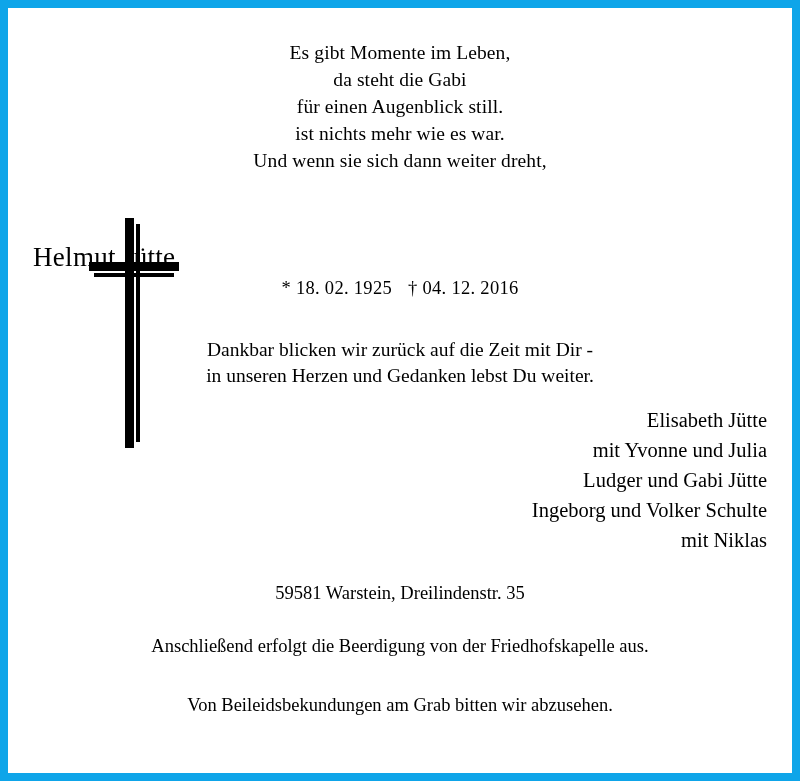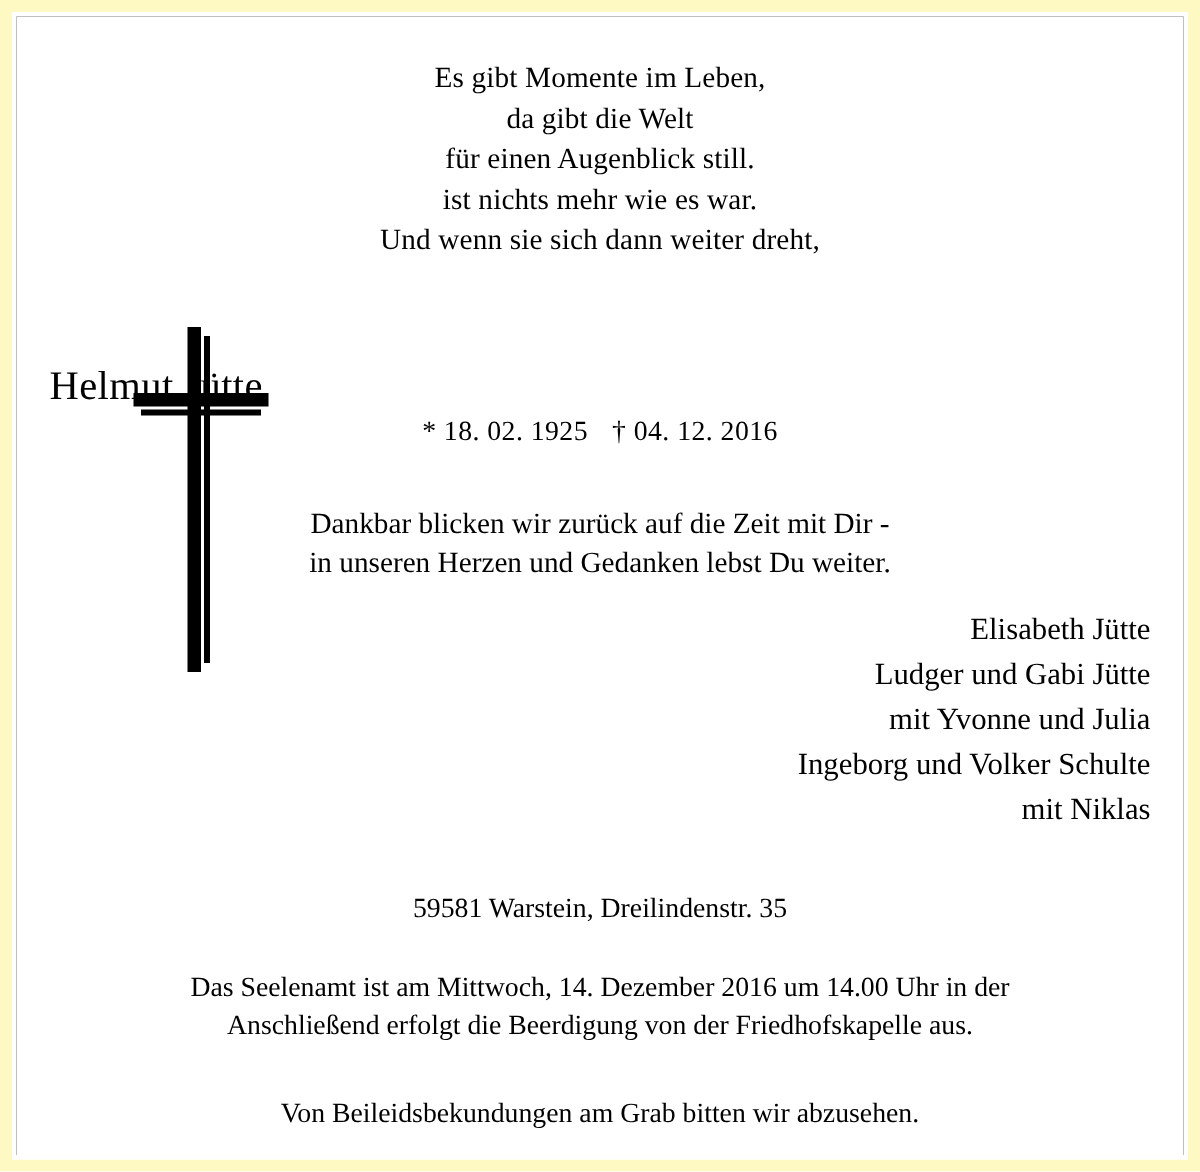--- a/index.html
+++ b/index.html
@@ -11,21 +11,21 @@
     width: 800px;
     height: 781px;
     font-family: "Liberation Serif", serif;
     color: #000000;
     overflow: hidden;
   }
   .page {
     width: 800px;
     height: 781px;
     box-sizing: border-box;
-    background: #fef9c3;
+    background: #0ea5e9;
     padding: 8px;
   }
   .inner-frame {
     width: 100%;
     height: 100%;
     box-sizing: border-box;
     background: #ffffff;
     border: 3px solid #ffffff;
     position: relative;
   }
@@ -131,21 +131,21 @@
   .family {
     text-align: right;
     font-size: 20.5px;
     line-height: 30px;
     margin-top: 16px;
   }
 
   .address {
     text-align: center;
     font-size: 18.5px;
-    margin-top: 41px;
+    margin-top: 28px;
   }
 
   .service {
     text-align: center;
     font-size: 18.5px;
     line-height: 25px;
     margin-top: 30px;
   }
   .service div { white-space: nowrap; }
 
@@ -158,21 +158,21 @@
 </head>
 <body>
 
 <div class="page">
   <div class="inner-frame">
     <div class="frame-line"></div>
     <div class="content">
 
       <div class="verse">
         <div>Es gibt Momente im Leben,</div>
-        <div>da gibt die Welt</div>
+        <div>da steht die Gabi</div>
         <div>für einen Augenblick still.</div>
         <div>ist nichts mehr wie es war.</div>
         <div>Und wenn sie sich dann weiter dreht,</div>
       </div>
 
       <div class="mid-block">
         <div class="cross">
           <div class="vbar"></div>
           <div class="vbar2"></div>
           <div class="hbar"></div>
@@ -186,30 +186,29 @@
         </div>
 
         <div class="message">
           <div>Dankbar blicken wir zurück auf die Zeit mit Dir -</div>
           <div>in unseren Herzen und Gedanken lebst Du weiter.</div>
         </div>
       </div>
 
       <div class="family">
         <div>Elisabeth Jütte</div>
+        <div>mit Yvonne und Julia</div>
         <div>Ludger und Gabi Jütte</div>
-        <div>mit Yvonne und Julia</div>
         <div>Ingeborg und Volker Schulte</div>
         <div>mit Niklas</div>
       </div>
 
       <div class="address">59581 Warstein, Dreilindenstr. 35</div>
 
       <div class="service">
-        <div>Das Seelenamt ist am Mittwoch, 14. Dezember 2016 um 14.00 Uhr in der</div>
         <div>Anschließend erfolgt die Beerdigung von der Friedhofskapelle aus.</div>
       </div>
 
       <div class="closing">Von Beileidsbekundungen am Grab bitten wir abzusehen.</div>
 
     </div>
   </div>
 </div>
 
 </body></html>

